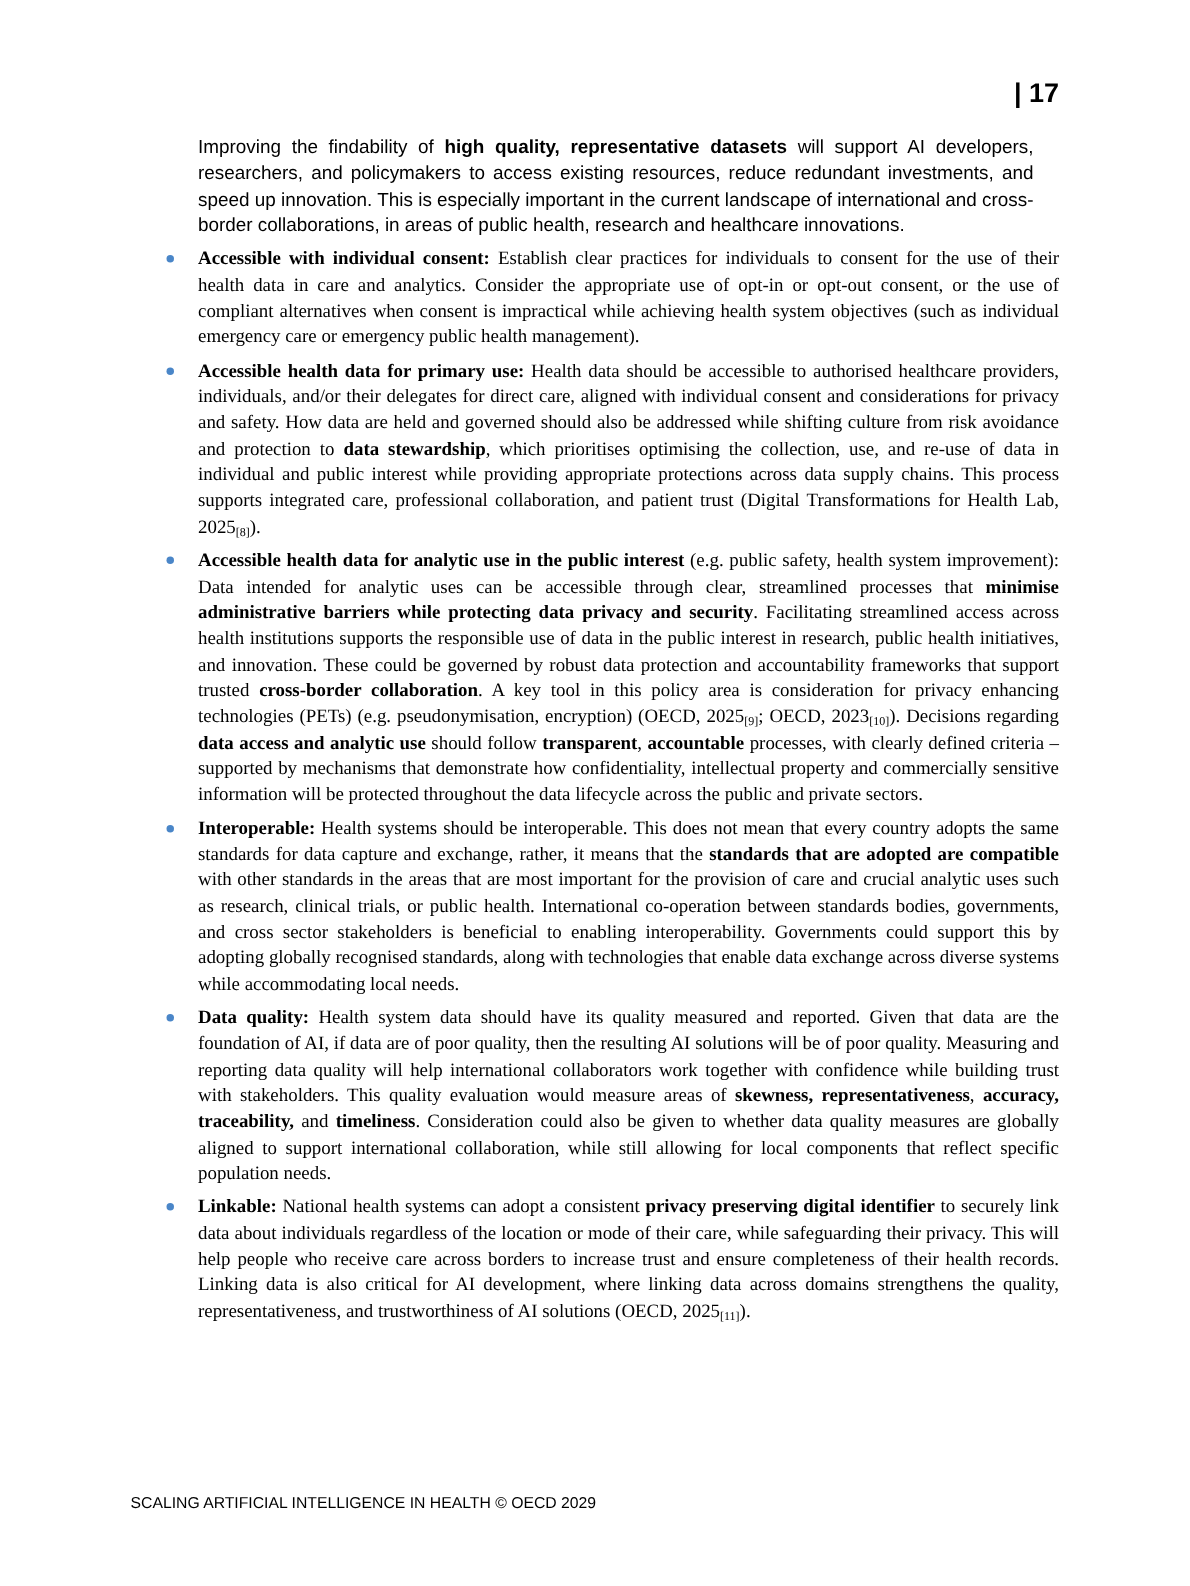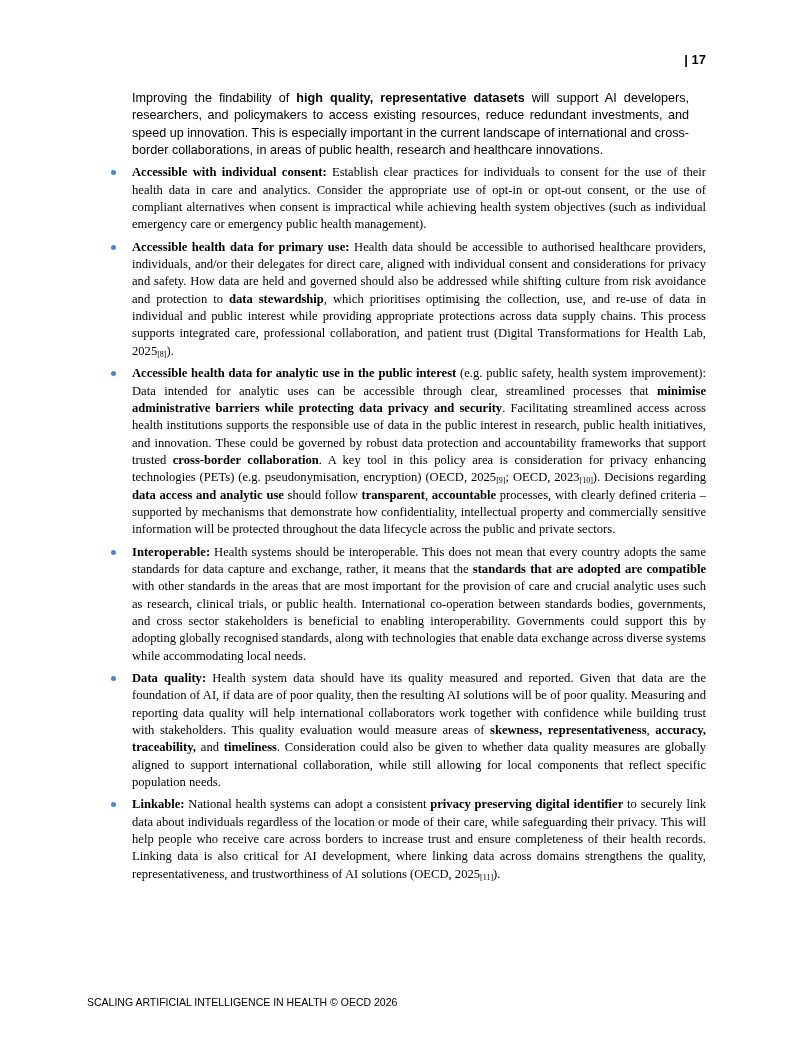--- a/index.html
+++ b/index.html
@@ -1,18 +1,18 @@
 <!DOCTYPE html>
 <html><head>
 <meta charset="utf-8">
 <style>
   html, body { margin:0; padding:0; background:#ffffff; }
   body { width:793px; height:1057px; position:relative; overflow:hidden;
          font-family:"Liberation Sans", sans-serif; color:#000; }
-  .page-num { position:absolute; top:52px; right:87px; font-size:13px; font-weight:bold; }
+  .page-num { position:absolute; top:52px; right:87px; font-size:18px; font-weight:bold; }
   .content { position:absolute; left:132px; top:90px; width:574px;
              font-size:12.6px; line-height:17.35px; text-align:justify; }
   .content p { margin:0 17px 5px 0; }
   ul.bullets { list-style:none; margin:0; padding:0; }
   ul.bullets li { position:relative; margin:0 0 5px 0;font-family:Liberation Serif, serif; }
   ul.bullets li .bullet { position:absolute; left:-21px; top:6px; width:5px; height:5px;
              border-radius:50%; background:#4a86c8; }
   sub.ref { font-size:8px; vertical-align:-2px; line-height:0; }
   .footer { position:absolute; left:87px; top:996px; font-size:10.5px; }
 </style>
@@ -26,13 +26,13 @@
   <ul class="bullets">
     <li><span class="bullet" style="background: rgb(74, 134, 200);"></span><span><b>Accessible with individual consent:</b><span> Establish clear practices for individuals to consent for the use of their health data in care and analytics. Consider the appropriate use of opt-in or opt-out consent, or the use of compliant alternatives when consent is impractical while achieving health system objectives (such as individual emergency care or emergency public health management).</span></span></li>
     <li><span class="bullet" style="background: rgb(74, 134, 200);"></span><span><b>Accessible health data for primary use:</b><span> Health data should be accessible to authorised healthcare providers, individuals, and/or their delegates for direct care, aligned with individual consent and considerations for privacy and safety. How data are held and governed should also be addressed while shifting culture from risk avoidance and protection to </span><b>data stewardship</b><span>, which prioritises optimising the collection, use, and re-use of data in individual and public interest while providing appropriate protections across data supply chains. This process supports integrated care, professional collaboration, and patient trust (Digital Transformations for Health Lab, 2025</span><sub class="ref">[8]</sub><span>).</span></span></li>
     <li><span class="bullet" style="background: rgb(74, 134, 200);"></span><span><b>Accessible health data for analytic use in the public interest</b><span> (e.g. public safety, health system improvement): Data intended for analytic uses can be accessible through clear, streamlined processes that </span><b>minimise administrative barriers while protecting data privacy and security</b><span>. Facilitating streamlined access across health institutions supports the responsible use of data in the public interest in research, public health initiatives, and innovation. These could be governed by robust data protection and accountability frameworks that support trusted </span><b>cross-border collaboration</b><span>. A key tool in this policy area is consideration for privacy enhancing technologies (PETs) (e.g. pseudonymisation, encryption) (OECD, 2025</span><sub class="ref">[9]</sub><span>; OECD, 2023</span><sub class="ref">[10]</sub><span>). Decisions regarding </span><b>data access and analytic use</b><span> should follow </span><b>transparent</b><span>, </span><b>accountable</b><span> processes, with clearly defined criteria – supported by mechanisms that demonstrate how confidentiality, intellectual property and commercially sensitive information will be protected throughout the data lifecycle across the public and private sectors.</span></span></li>
     <li><span class="bullet" style="background: rgb(74, 134, 200);"></span><span><b>Interoperable:</b><span> Health systems should be interoperable. This does not mean that every country adopts the same standards for data capture and exchange, rather, it means that the </span><b>standards that are adopted are compatible</b><span> with other standards in the areas that are most important for the provision of care and crucial analytic uses such as research, clinical trials, or public health. International co-operation between standards bodies, governments, and cross sector stakeholders is beneficial to enabling interoperability. Governments could support this by adopting globally recognised standards, along with technologies that enable data exchange across diverse systems while accommodating local needs.</span></span></li>
     <li><span class="bullet" style="background: rgb(74, 134, 200);"></span><span><b>Data quality:</b><span> Health system data should have its quality measured and reported. Given that data are the foundation of AI, if data are of poor quality, then the resulting AI solutions will be of poor quality. Measuring and reporting data quality will help international collaborators work together with confidence while building trust with stakeholders. This quality evaluation would measure areas of </span><b>skewness, representativeness</b><span>, </span><b>accuracy, traceability,</b><span> and </span><b>timeliness</b><span>. Consideration could also be given to whether data quality measures are globally aligned to support international collaboration, while still allowing for local components that reflect specific population needs.</span></span></li>
     <li><span class="bullet" style="background: rgb(74, 134, 200);"></span><span><b>Linkable:</b><span> National health systems can adopt a consistent </span><b>privacy preserving digital identifier</b><span> to securely link data about individuals regardless of the location or mode of their care, while safeguarding their privacy. This will help people who receive care across borders to increase trust and ensure completeness of their health records. Linking data is also critical for AI development, where linking data across domains strengthens the quality, representativeness, and trustworthiness of AI solutions (OECD, 2025</span><sub class="ref">[11]</sub><span>).</span></span></li>
   </ul>
 </div>
 
-<div class="footer">SCALING ARTIFICIAL INTELLIGENCE IN HEALTH © OECD 2026</div>
+<div class="footer">SCALING ARTIFICIAL INTELLIGENCE IN HEALTH © OECD 2029</div>
 
 </body></html>

